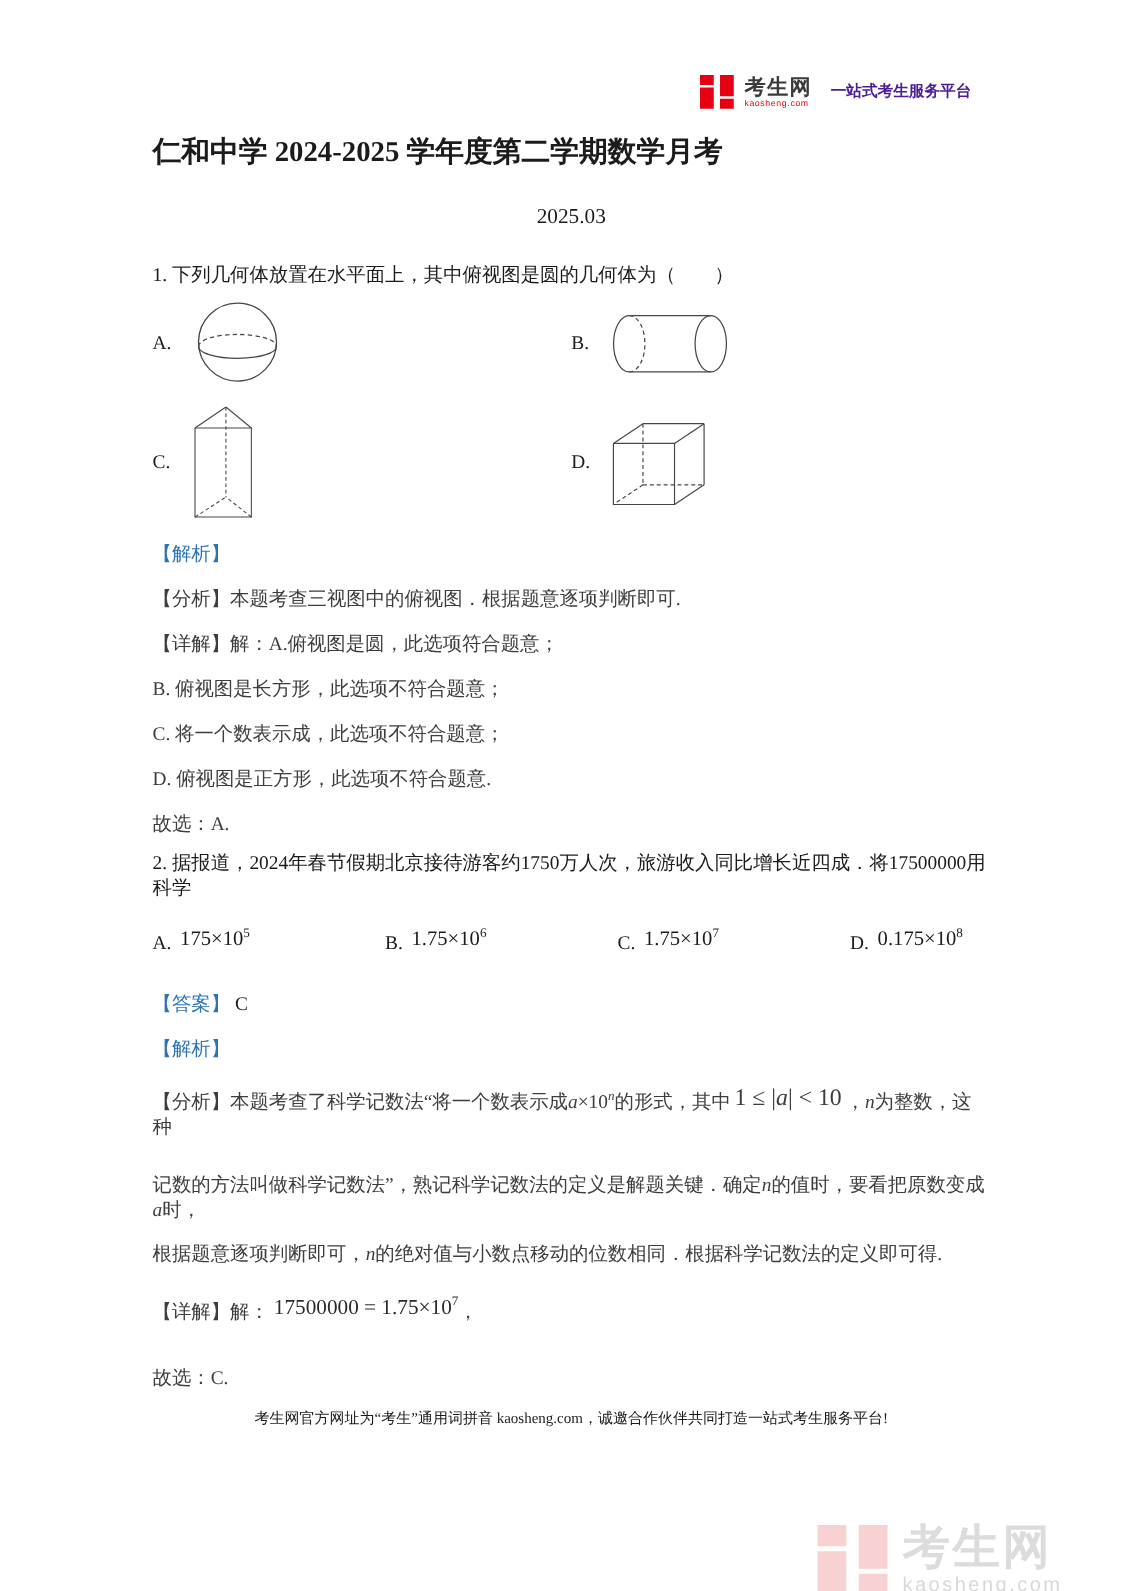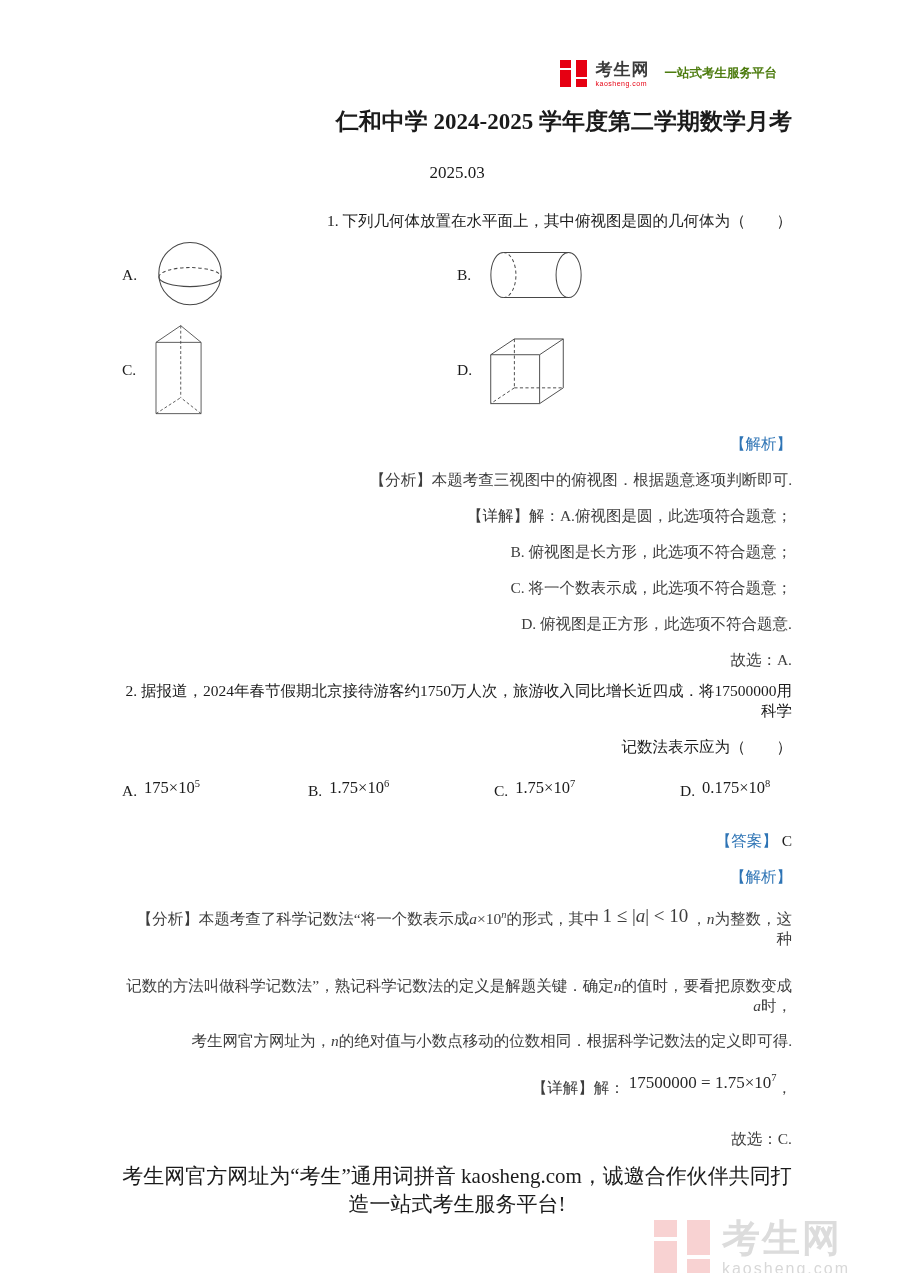--- a/index.html
+++ b/index.html
@@ -21,29 +21,29 @@
   .hb { position:absolute; background:#e60012; }
   .hb1 { left:0; top:0; width:11px; height:8px; }
   .hb2 { left:0; top:10px; width:11px; height:17px; }
   .hb3 { right:0; top:0; width:11px; height:17px; }
   .hb4 { right:0; bottom:0; width:11px; height:8px; }
   .brandcol { display:flex; flex-direction:column; line-height:1; }
   .brandname { font-size:17px; font-weight:bold; color:#3a3a3a; letter-spacing:1px;
                font-family:"Liberation Sans","DejaVu Sans",sans-serif; }
   .branddomain { font-size:7px; color:#e60012; margin-top:2px; letter-spacing:0.5px;
                font-family:"Liberation Sans","DejaVu Sans",sans-serif; }
-  .tagline { font-size:12.5px; font-weight:bold; color:#4d7c0f; margin-left:6px;
+  .tagline { font-size:12.5px; font-weight:bold; color:#4c1d95; margin-left:6px;
              font-family:"Liberation Sans","DejaVu Sans",sans-serif; }
 
   
-  .doc-title { margin-top:106px; text-align:right; font-size:23px; font-weight:bold; }
+  .doc-title { margin-top:106px; text-align:left; font-size:23px; font-weight:bold; }
   .doc-date  { margin-top:26px;  text-align:center; font-size:17px; font-weight:normal; }
   .section-h { margin-top:31px;  font-size:17.5px; font-weight:bold; }
 
-  .para { margin-top:16px; font-size:15.5px; line-height:20px;text-align:right; }
+  .para { margin-top:16px; font-size:15.5px; line-height:20px; }
   .stem  { color:#1b1b1b; }
   .gray  { color:#3d3d3d; }
   .blue  { color:#2e74b5; }
 
   .q1-stem { margin-top:28px; }
 
   .shapes-row { display:flex; align-items:center; margin-top:6px; }
   .shape-col  { width:368px; display:flex; align-items:center; gap:14px; }
   .shape-label { font-size:15.5px; color:#1b1b1b; }
   .figure svg { display:block; }
@@ -67,21 +67,21 @@
   .math-big { font-size:19px; position:relative; top:-2px; padding:0 3px; }
   .formula { font-size:17px; position:relative; top:-4px; padding-left:4px; color:#2a2a2a; white-space:nowrap; }
 
   .q2-ans   { margin-top:30px; }
   .fx-l1 { margin-top:18px; }
   .fx-l2 { margin-top:27px; }
   .fx-l3 { margin-top:15px; }
   .q2-detail { margin-top:22px; }
   .q2-concl  { margin-top:32px; }
 
-  .footer { margin-top:13px; text-align:center; font-size:21px; color:#1b1b1b; }
+  .footer { margin-top:13px; text-align:center; font-size:12px; color:#1b1b1b; }
 
   
   .watermark { position:absolute; right:12px; bottom:-4px; display:flex; align-items:center; gap:12px; opacity:1; }
   .wblocks { width:56px; height:56px; position:relative; flex:0 0 auto; }
   .wb { position:absolute; background:#f8d2d2; }
   .wb1 { left:0; top:0; width:23px; height:17px; }
   .wb2 { left:0; top:21px; width:23px; height:35px; }
   .wb3 { right:0; top:0; width:23px; height:35px; }
   .wb4 { right:0; bottom:0; width:23px; height:17px; }
   .wcol { display:flex; flex-direction:column; line-height:1; }
@@ -175,21 +175,20 @@
 
     <div class="para blue">【解析】</div>
     <div class="para gray">【分析】本题考查三视图中的俯视图．根据题意逐项判断即可.</div>
     <div class="para gray">【详解】解：A.俯视图是圆，此选项符合题意；</div>
     <div class="para gray">B. 俯视图是长方形，此选项不符合题意；</div>
     <div class="para gray">C. 将一个数表示成，此选项不符合题意；</div>
     <div class="para gray">D. 俯视图是正方形，此选项不符合题意.</div>
     <div class="para gray">故选：A.</div>
 
     <div class="para stem q2-stem1">2. 据报道，2024年春节假期北京接待游客约1750万人次，旅游收入同比增长近四成．将17500000用科学</div>
-    <div class="para stem q2-stem2">记数法表示应为（　　）</div>
 
     <div class="q2opts">
       <div class="q2opt">
         <span>A.</span><span class="optval"><span>175×10</span><sup>5</sup></span>
       </div>
       <div class="q2opt">
         <span>B.</span><span class="optval"><span>1.75×10</span><sup>6</sup></span>
       </div>
       <div class="q2opt">
         <span>C.</span><span class="optval"><span>1.75×10</span><sup>7</sup></span>
@@ -204,21 +203,21 @@
     </div>
     <div class="para blue">【解析】</div>
 
     <div class="para gray fx-l1">
       <span>【分析】本题考查了科学记数法“将一个数表示成</span><span class="var">a</span><span>×10</span><sup class="var">n</sup><span>的形式，其中</span><span class="math-big"><span>1 ≤ |</span><span class="var">a</span><span>| &lt; 10</span></span><span>，</span><span class="var">n</span><span>为整数，这种</span>
     </div>
     <div class="para gray fx-l2">
       <span>记数的方法叫做科学记数法”，熟记科学记数法的定义是解题关键．确定</span><span class="var">n</span><span>的值时，要看把原数变成</span><span class="var">a</span><span>时，</span>
     </div>
     <div class="para gray fx-l3">
-      <span>考生网官方网址为，</span><span class="var">n</span><span>的绝对值与小数点移动的位数相同．根据科学记数法的定义即可得.</span>
+      <span>根据题意逐项判断即可，</span><span class="var">n</span><span>的绝对值与小数点移动的位数相同．根据科学记数法的定义即可得.</span>
     </div>
 
     <div class="para gray q2-detail">
       <span>【详解】解：</span><span class="formula"><span>17500000 = 1.75×10</span><sup>7</sup></span><span>，</span>
     </div>
     <div class="para gray q2-concl">故选：C.</div>
 
     <div class="footer">考生网官方网址为“考生”通用词拼音 kaosheng.com，诚邀合作伙伴共同打造一站式考生服务平台!</div>
   </div>
 

